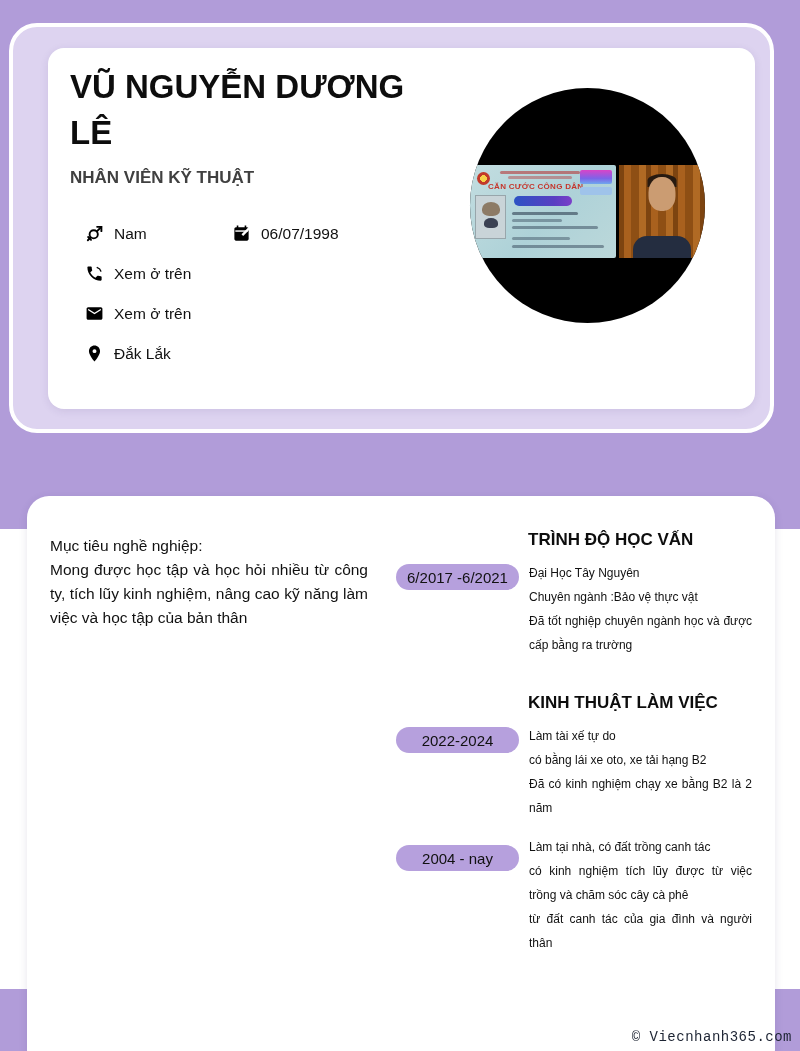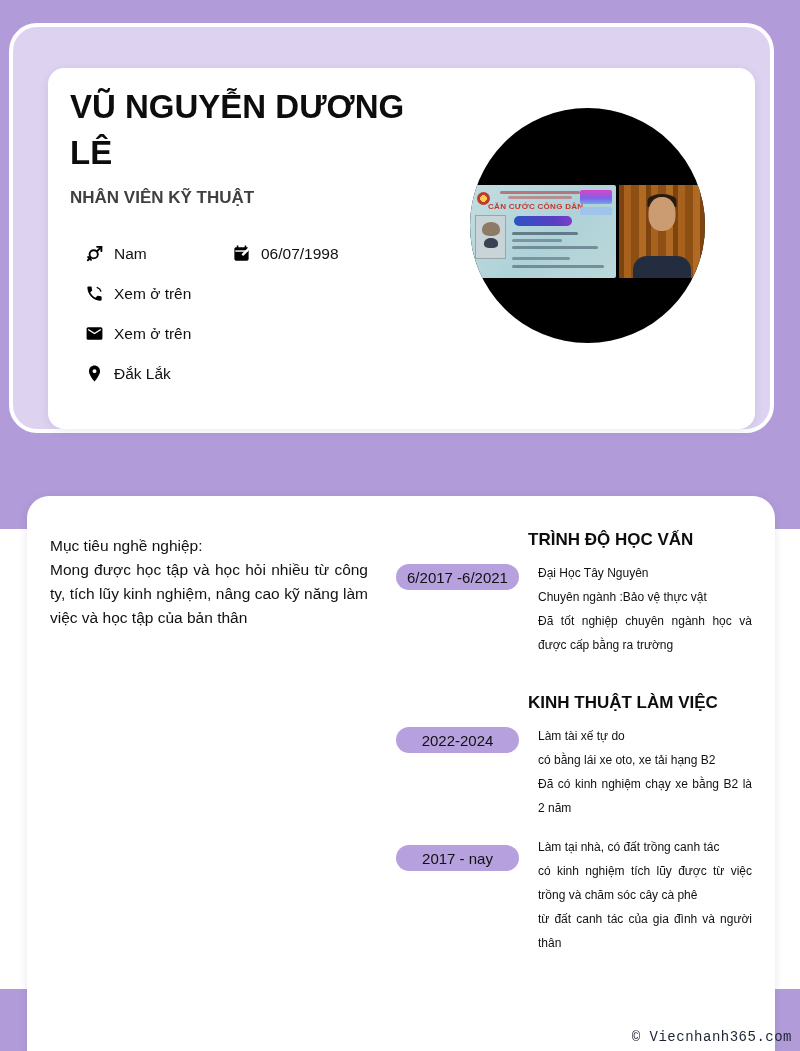--- a/index.html
+++ b/index.html
@@ -20,21 +20,20 @@
   .lavender-panel {
     position:absolute; left:9px; top:23px; width:765px; height:410px;
     background:#ddd3f0; border:4px solid #ffffff; border-radius:28px;
   }
 
   
   .top-card {
     position:absolute; left:48px; top:48px; width:707px; height:361px;
     background:#ffffff; border-radius:16px;
     box-shadow:0 2px 8px rgba(60,40,110,.10);
-    margin-top:20px;
   }
   .name {
     position:absolute; left:22px; top:16px; width:385px;
     font-size:33px; line-height:46px; font-weight:bold; color:#0d0d0d;
   }
   .job-title {
     position:absolute; left:22px; top:120px;
     font-size:17px; font-weight:bold; color:#404040;
   }
   .info-grid { position:absolute; left:37px; top:176px; width:370px; }
@@ -77,21 +76,21 @@
     background:#ffffff; border-radius:22px;
     box-shadow:0 2px 8px rgba(60,40,110,.12);
     margin-top:44px;
   }
   .objective { position:absolute; left:23px; top:38px; width:318px; font-size:15.5px; line-height:24px; }
   .objective-text { text-align:justify; }
 
   .right-col { position:absolute; left:369px; top:33px; width:356px; }
   .section-heading { font-size:17px; font-weight:bold; line-height:22px; padding-left:132px; color:#0d0d0d; }
   .mt-exp { margin-top:35px; }
-  .entry { display:flex; margin-top:10px;gap:9px; }
+  .entry { display:flex; margin-top:10px; }
   .badge {
     flex:none; width:123px; height:26px; border-radius:13px;
     background:#b6a0dd; color:#111; font-size:15px;
     display:flex; align-items:center; justify-content:center;
     margin-top:3px;
   }
   .badge.lower { margin-top:10px; }
   .entry-body { flex:1; margin-left:10px; font-size:12px; line-height:24px; }
   .entry-body .ln { text-align:justify; }
   .entry.gap { margin-top:15px; }
@@ -227,21 +226,21 @@
     <div class="entry">
       <div class="badge">2022-2024</div>
       <div class="entry-body">
         <div class="ln">Làm tài xế tự do</div>
         <div class="ln">có bằng lái xe oto, xe tải hạng B2</div>
         <div class="ln">Đã có kinh nghiệm chạy xe bằng B2 là 2 năm</div>
       </div>
     </div>
 
     <div class="entry gap">
-      <div class="badge lower">2017 - nay</div>
+      <div class="badge lower">2004 - nay</div>
       <div class="entry-body">
         <div class="ln">Làm tại nhà, có đất trồng canh tác</div>
         <div class="ln">có kinh nghiệm tích lũy được từ việc trồng và chăm sóc cây cà phê</div>
         <div class="ln">từ đất canh tác của gia đình và người thân</div>
       </div>
     </div>
 
   </div>
 </div>
 

